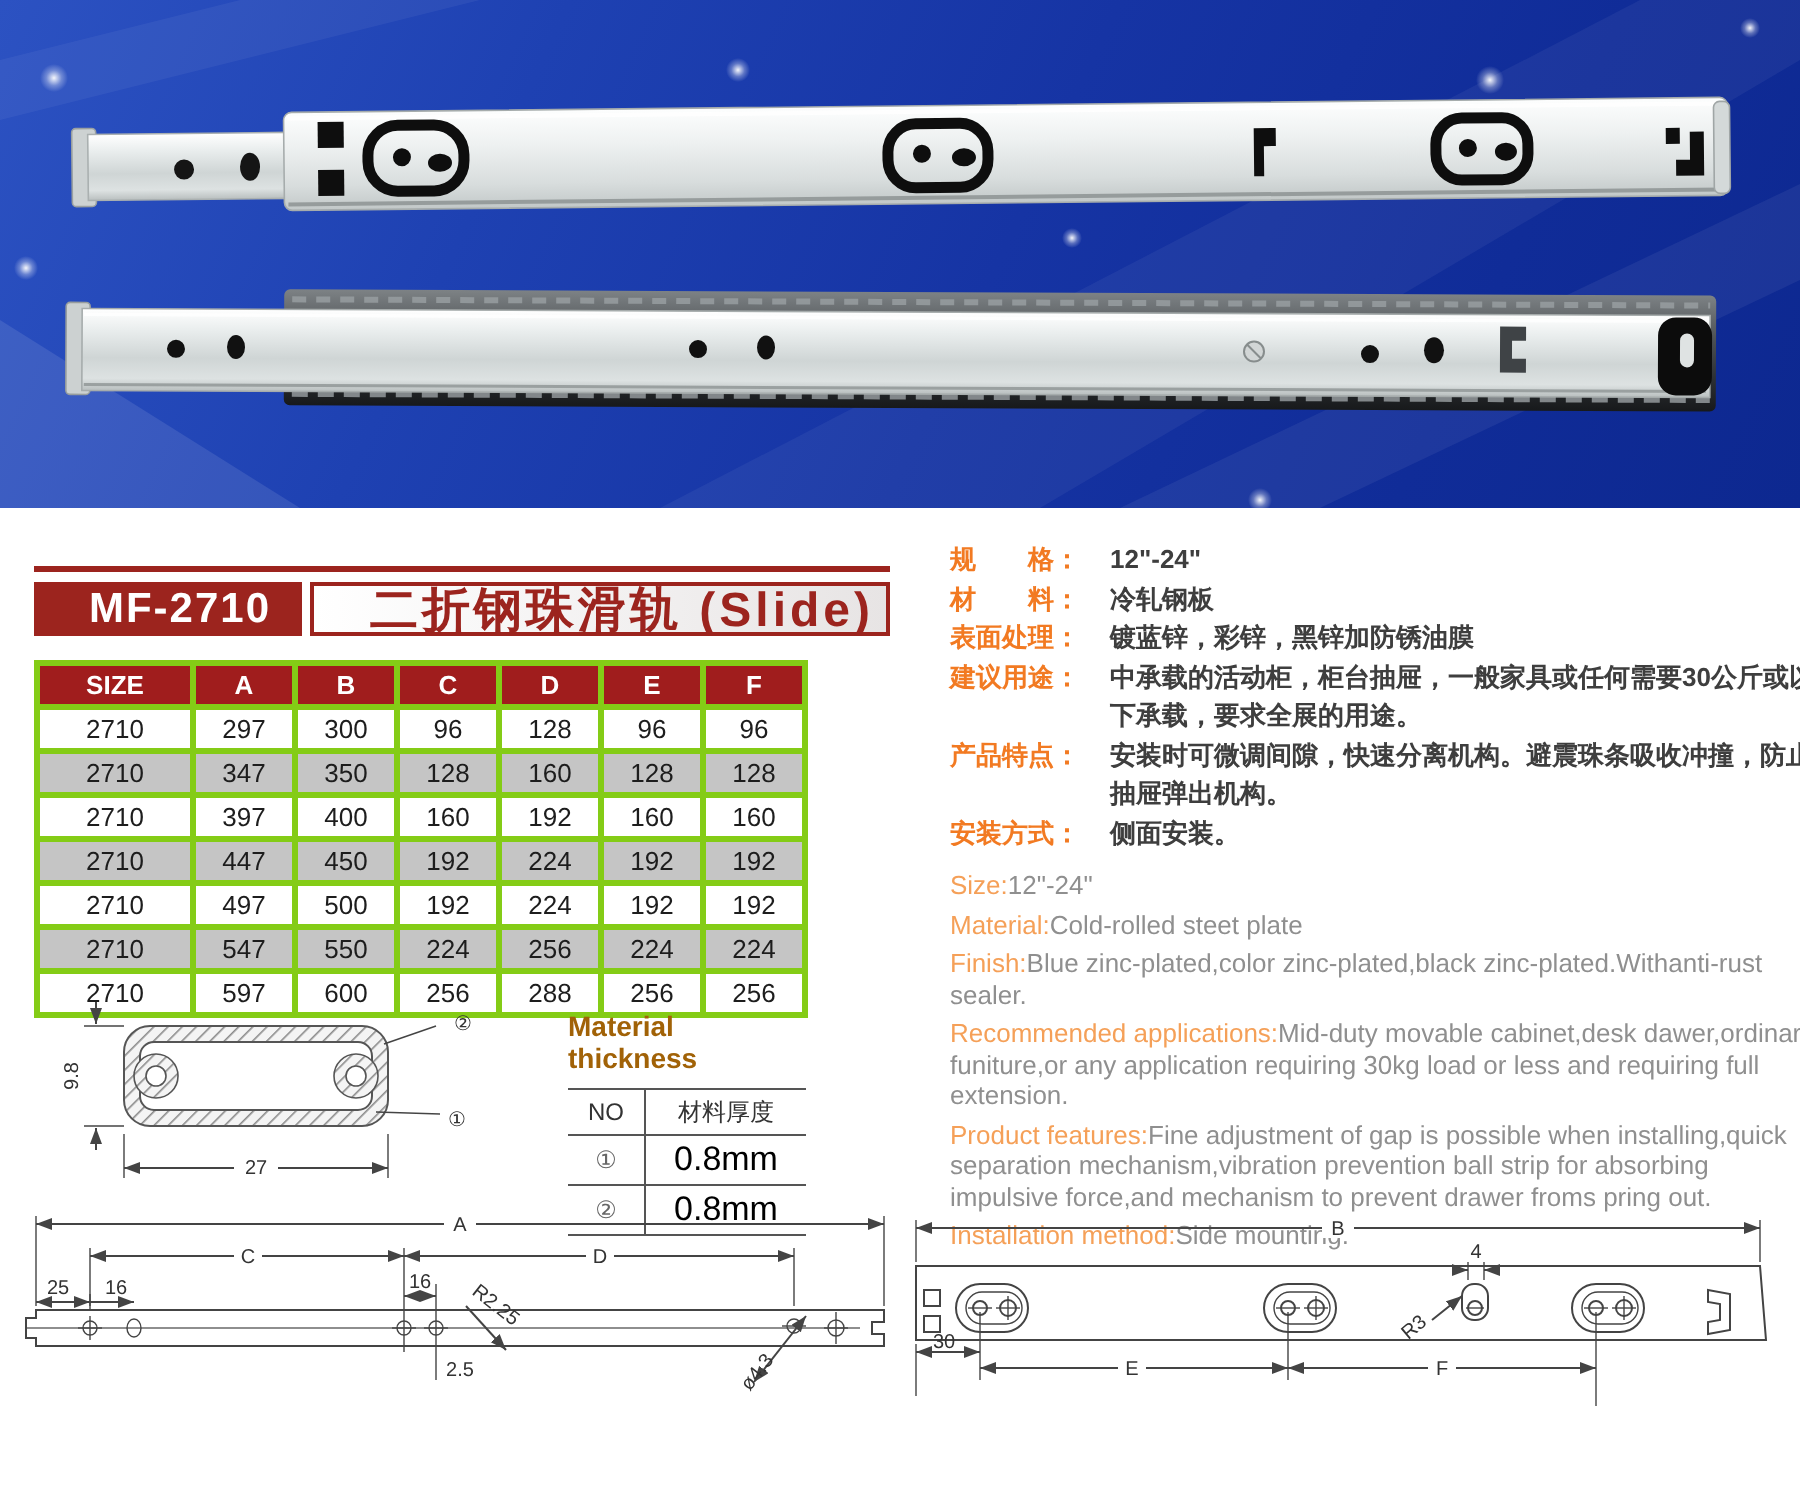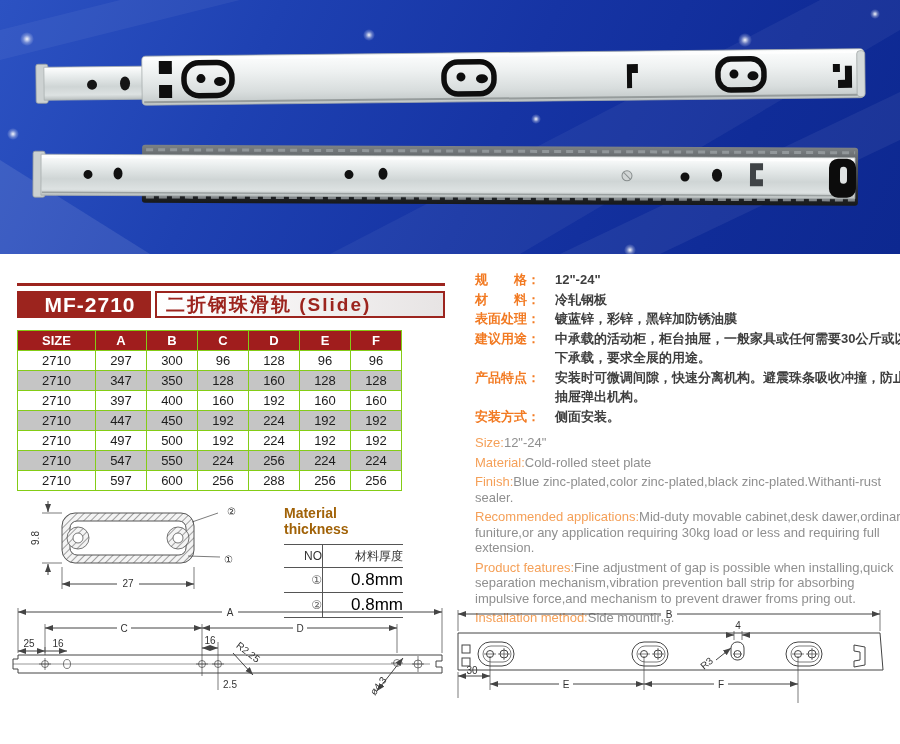--- a/index.html
+++ b/index.html
@@ -11,48 +11,48 @@
   .photo-area{left:0;top:0;width:900px;height:254px;
     background:linear-gradient(115deg,#2c52c2 0%,#1e41b2 28%,#1634a4 55%,#102c98 80%,#0d2890 100%);}
 
   
   .banner-rule{left:17px;top:283px;width:428px;height:3px;background:#9c241e;}
   .banner{left:17px;top:291px;width:428px;height:27px;display:flex;}
   .banner-model{width:122px;background:#9c241e;color:#fff;font-weight:bold;font-size:21px;
     display:flex;align-items:center;justify-content:center;letter-spacing:1px;padding-left:12px;}
   .banner-gap{width:4px;background:#fff;}
   .banner-title{flex:1;border:2px solid #9c241e;background:linear-gradient(90deg,#ffffff,#f1efef 60%,#e7e4e4);
-    color:#9c241e;font-weight:bold;font-size:19px;letter-spacing:2px;
-    display:flex;align-items:center;padding-left:9px;}
+    color:#9c241e;font-weight:bold;font-size:24px;letter-spacing:2px;
+    display:flex;align-items:center;padding-left:28px;}
 
   
   .size-wrap{left:17px;top:330px;}
   table.size{border-collapse:collapse;table-layout:fixed;}
-  .size th,.size td{border:1px solid #84cc16;height:19px;padding:0;text-align:center;
+  .size th,.size td{border:3px solid #84cc16;height:19px;padding:0;text-align:center;
     font-size:13px;font-family:"Liberation Sans",sans-serif;}
   .size th{background:#a01d1d;color:#fff;font-weight:bold;}
   .size td{color:#1d1d1d;}
   .size tr.alt td{background:#c5c5c5;}
   .size col.c0{width:78px;} .size col.cx{width:51px;}
 
   
   .rcol{left:452px;top:270px;width:437px;margin-left:23px;}
   .cn-line{position:relative;padding-left:80px;font-size:13px;line-height:19.5px;
     font-weight:bold;color:#3e3e3e;}
   .cn-line .lbl{position:absolute;left:0;top:0;color:#f27a22;}
   .en-block{margin-top:9px;}
   .en-line{font-size:13px;line-height:15.5px;color:#8f8f8f;margin-bottom:4px;}
   .en-line .lbl{color:#f5a058;}
 
   
   .mt{left:284px;top:505px;width:120px;}
   .mt-title{color:#a16207;font-weight:bold;font-size:14px;}
   table.mt-table{border-collapse:collapse;margin-top:7px;}
   .mt-table th,.mt-table td{border-top:1px solid #555;border-bottom:1px solid #555;
-    text-align:right;padding:0;}
+    text-align:center;padding:0;}
   .mt-table .sep{border-right:1px solid #555;}
   .mt-table th{font-size:12px;font-weight:normal;color:#333;height:22px;}
   .mt-table td{height:24px;}
   .mt-table td.no{font-size:12px;color:#666;width:38px;}
   .mt-table td.val{font-size:17px;color:#000000;width:80px;}
   .mt-table th.no{width:38px;} .mt-table th.val{width:80px;}
 
   
   svg text{fill:#333;font-size:10px;font-family:"Liberation Sans",sans-serif;stroke:none;}
   .tln{stroke:#444;stroke-width:1;fill:none;}

